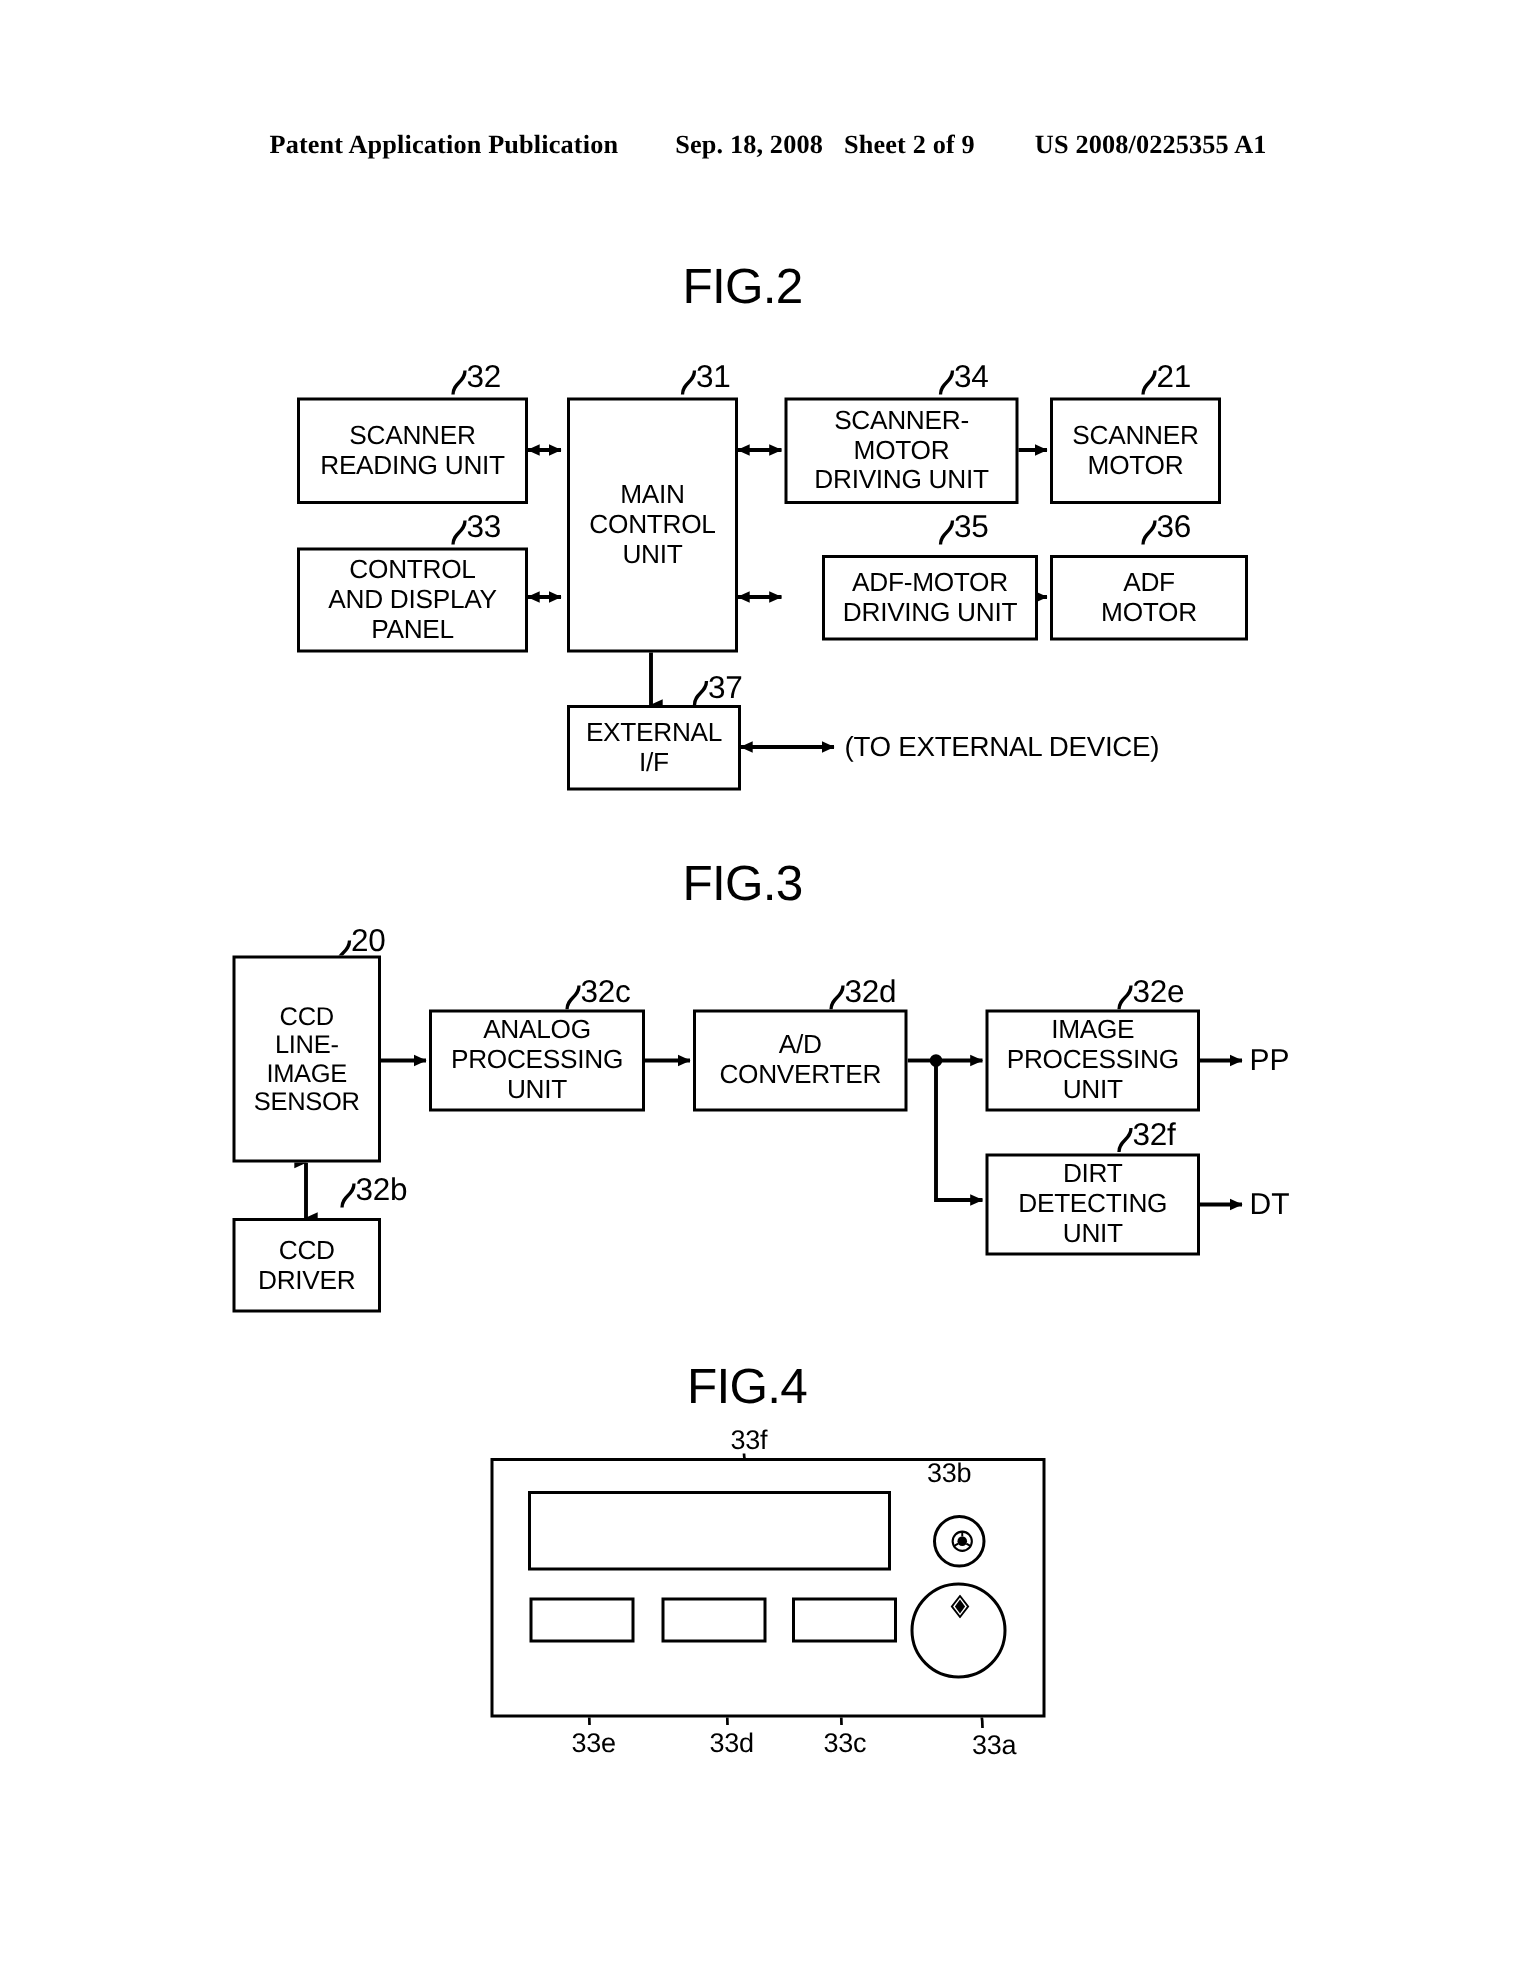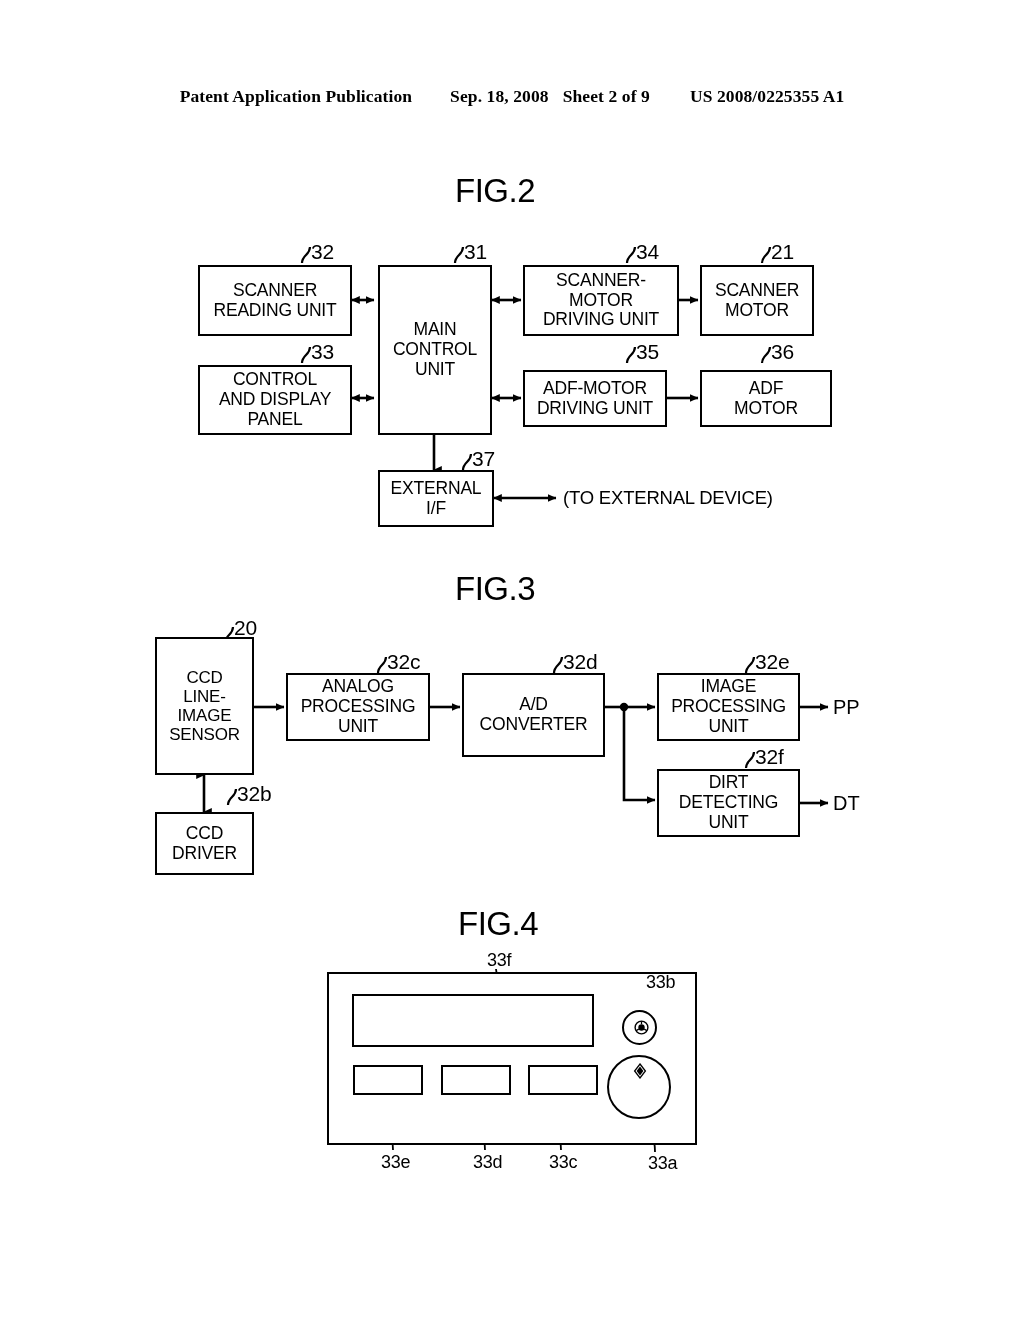--- a/index.html
+++ b/index.html
@@ -248,21 +248,21 @@
 
 <div class="blk" style="left:523px; top:265px; width:156px; height:71px;">SCANNER-
 MOTOR
 DRIVING UNIT</div>
 <div class="ref" style="left:636px; top:240px;">34</div>
 
 <div class="blk" style="left:700px; top:265px; width:114px; height:71px;">SCANNER
 MOTOR</div>
 <div class="ref" style="left:771px; top:240px;">21</div>
 
-<div class="blk" style="left:523px; top:370px; width:144px; height:57px;">ADF-MOTOR
+<div class="blk" style="left:548px; top:370px; width:144px; height:57px;">ADF-MOTOR
 DRIVING UNIT</div>
 <div class="ref" style="left:636px; top:340px;">35</div>
 
 <div class="blk" style="left:700px; top:370px; width:132px; height:57px;">ADF
 MOTOR</div>
 <div class="ref" style="left:771px; top:340px;">36</div>
 
 <div class="blk" style="left:378px; top:470px; width:116px; height:57px;">EXTERNAL
 I/F</div>
 <div class="ref" style="left:472px; top:447px;">37</div>
@@ -277,21 +277,21 @@
 
 <div class="blk" style="left:155px; top:812px; width:99px; height:63px;">CCD
 DRIVER</div>
 <div class="ref" style="left:237px; top:782px;">32b</div>
 
 <div class="blk" style="left:286px; top:673px; width:144px; height:68px;">ANALOG
 PROCESSING
 UNIT</div>
 <div class="ref" style="left:387px; top:650px;">32c</div>
 
-<div class="blk" style="left:462px; top:673px; width:143px; height:84px;">A/D
+<div class="blk" style="left:462px; top:673px; width:143px; height:68px;">A/D
 CONVERTER</div>
 <div class="ref" style="left:563px; top:650px;">32d</div>
 
 <div class="blk" style="left:657px; top:673px; width:143px; height:68px;">IMAGE
 PROCESSING
 UNIT</div>
 <div class="ref" style="left:755px; top:650px;">32e</div>
 
 <div class="blk" style="left:657px; top:769px; width:143px; height:68px;">DIRT
 DETECTING
@@ -308,21 +308,21 @@
 
 <div class="panel-circle" style="left:622px; top:1010px; width:35px; height:35px;">
   <div class="glyph" style="left:9px; top:7px; width:16px; height:16px;">
     <svg width="15" height="15" viewBox="0 0 15 15" xmlns="http://www.w3.org/2000/svg">
       <circle cx="7.5" cy="7.5" r="6.4" fill="none" stroke="#000" stroke-width="1.4"></circle>
       <circle cx="7.5" cy="7.5" r="3.2" fill="#000"></circle>
       <path d="M7.5,1.2 L7.5,4.3 M2.1,10.6 L4.8,9.1 M12.9,10.6 L10.2,9.1" stroke="#000" stroke-width="1.3" fill="none"></path>
     </svg>
   </div>
 </div>
-<div class="ref-sm" style="left:646px; top:972px;">33b</div>
+<div class="ref-sm" style="left:618px; top:972px;">33b</div>
 
 <div class="panel-circle" style="left:607px; top:1055px; width:64px; height:64px;">
   <div class="glyph" style="left:22px; top:5px; width:18px; height:18px;">
     <svg width="16" height="16" viewBox="0 0 16 16" xmlns="http://www.w3.org/2000/svg">
       <path d="M8,1 L13.4,8 L8,15 L2.6,8 Z" fill="none" stroke="#000" stroke-width="1.3"></path>
       <path d="M8,3.4 L11.4,8 L8,12.6 L4.6,8 Z" fill="#000"></path>
     </svg>
   </div>
 </div>
 <div class="ref-sm" style="left:648px; top:1153px;">33a</div>

